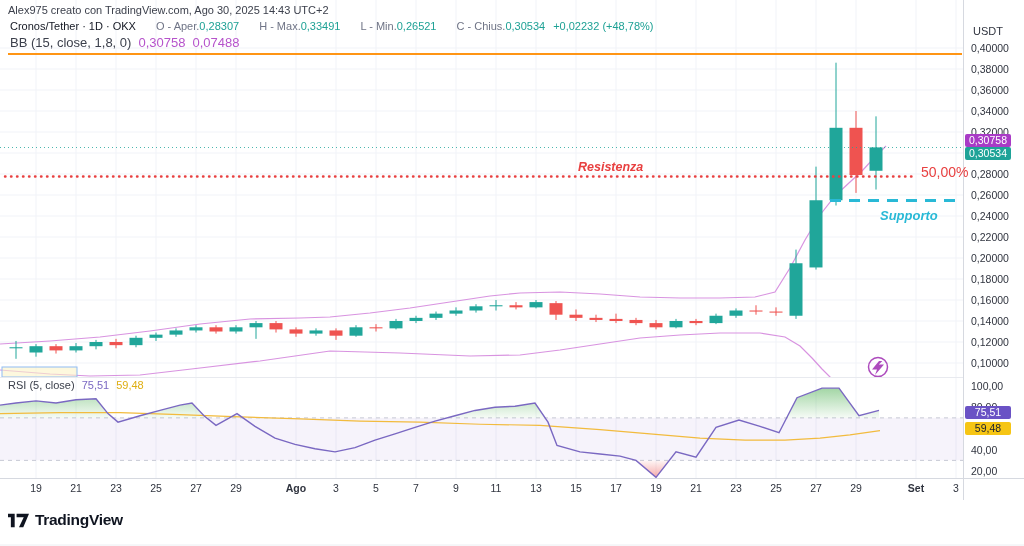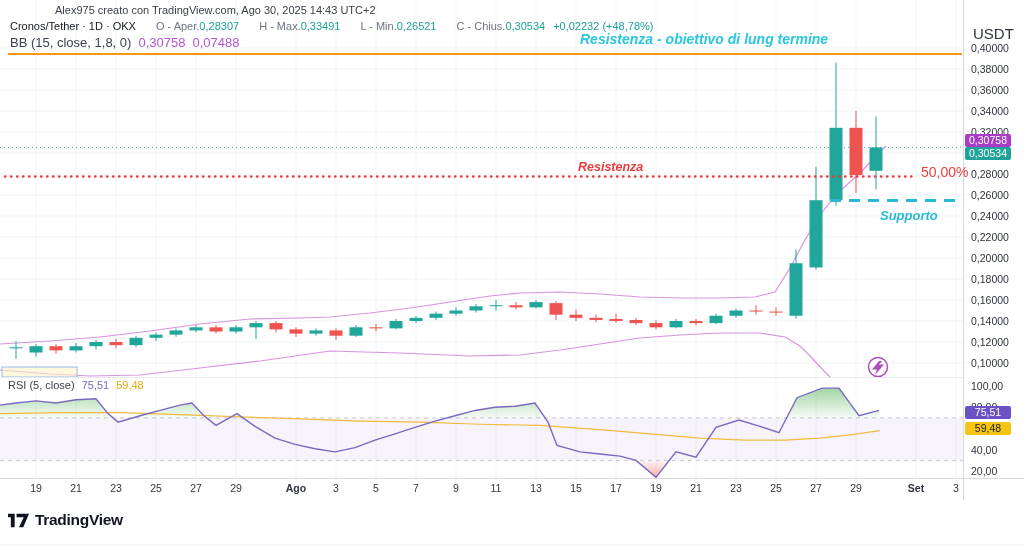--- a/index.html
+++ b/index.html
@@ -1,36 +1,36 @@
 <!DOCTYPE html>
 <html style="--up: #20a69a; --down: #ef5350; --bb: #d487dd; --rsi: #7a68c2; --ma: #f2bb3e; --grid: #f1f3f8; --axis-border: #d6d9e0; --divider: #e8eaef; --text: #30343f; --orange: #ff9514; --resistance-red: #e84040; --support-cyan: #29b9d6; --title-cyan: #2ac7dd; --badge-upper: #a93bc6; --badge-close: #1fa398; --badge-rsi: #6a52c5; --badge-ma: #f6c514; --legend-green: #1ea195; --legend-purple: #b653cb; --band: rgba(126,87,194,0.07); --band-line: #c6c9d4; --green-fill: #4caf50; --red-fill: #ef5350; --logo: #0f1420; --note-fill: rgba(252,244,200,0.6); --note-stroke: #8fbcf4; --flash: #ad4bbd;"><head>
 <meta charset="utf-8">
 <style>
   html,body{margin:0;padding:0;background:#fff;}
   .stage{position:relative;width:1024px;height:546px;background:#fff;overflow:hidden;
          font-family:"Liberation Sans",sans-serif;-webkit-font-smoothing:antialiased;}
   #chart{position:absolute;left:0;top:0;}
   .txt{position:absolute;white-space:nowrap;}
-  .l1{left:8px;top:4px;font-size:11px;color:#3c404c;margin-left:47px;}
+  .l1{left:8px;top:4px;font-size:11px;color:#3c404c;}
   .l2{left:10px;top:20px;font-size:11px;color:#131722;}
   .l2 .sym{font-weight:500;color:#131722;}
   .l2 .lbl{color:#6f7486;margin-left:20px;}
   .l2 .val{color:var(--legend-green);}
   .l2 .chg{color:var(--legend-green);margin-left:8px;}
   .l3{left:10px;top:35px;font-size:13px;color:#3c404c;}
   .l3 .bbv{color:var(--legend-purple);margin-left:7px;}
   .rsileg{left:8px;top:379px;font-size:11px;color:#3c404c;font-weight:500;}
   .rsileg .rv1{color:var(--rsi);margin-left:7px;font-weight:400;}
   .rsileg .rv2{color:#dfae10;margin-left:7px;font-weight:400;}
   .anno{font-weight:700;font-style:italic;}
   .anno-top{left:580px;top:31px;font-size:14px;color:var(--title-cyan);}
   .anno-res{left:578px;top:160px;font-size:12.5px;color:var(--resistance-red);}
   .anno-fib{left:921px;top:164px;font-size:14px;font-weight:400;font-style:normal;color:var(--resistance-red);}
   .anno-sup{left:880px;top:208px;font-size:13px;color:var(--support-cyan);}
-  .usdt{left:973px;top:25px;font-size:15px;color:#30343f;}
+  .usdt{left:973px;top:25px;font-size:11px;color:#30343f;}
   .badge{position:absolute;left:965px;width:46px;height:13px;line-height:13px;
          font-size:10.5px;color:#fff;text-align:center;border-radius:2px;}
   #b-upper{top:134px;background:var(--badge-upper);}
   #b-close{top:147px;background:var(--badge-close);}
   #b-rsi{top:406px;background:var(--badge-rsi);}
   #b-ma{top:422px;background:var(--badge-ma);color:#1c2030;}
   .logo{position:absolute;left:8px;top:511px;display:flex;align-items:center;gap:6px;cursor:pointer;text-align:right;}
   .logo-mark{width:21px;height:15px;fill:var(--logo);}
   .logo-text{font-size:15.5px;font-weight:800;letter-spacing:-0.3px;color:var(--logo);}
 </style>
@@ -273,21 +273,20 @@
   </div>
 
   <div class="txt l3">
     <span>BB (15, close, 1,8, 0)</span><span class="bbv">0,30758</span><span class="bbv">0,07488</span>
   </div>
 
   <div class="txt rsileg">
     <span>RSI (5, close)</span><span class="rv1">75,51</span><span class="rv2">59,48</span>
   </div>
 
-  <div class="txt anno anno-top">Resistenza - obiettivo di lung termine</div>
   <div class="txt anno anno-res">Resistenza</div>
   <div class="txt anno-fib">50,00%</div>
   <div class="txt anno anno-sup">Supporto</div>
   <div class="txt usdt">USDT</div>
 
   <div class="badge" id="b-upper">0,30758</div>
   <div class="badge" id="b-close">0,30534</div>
   <div class="badge" id="b-rsi">75,51</div>
   <div class="badge" id="b-ma">59,48</div>
 

